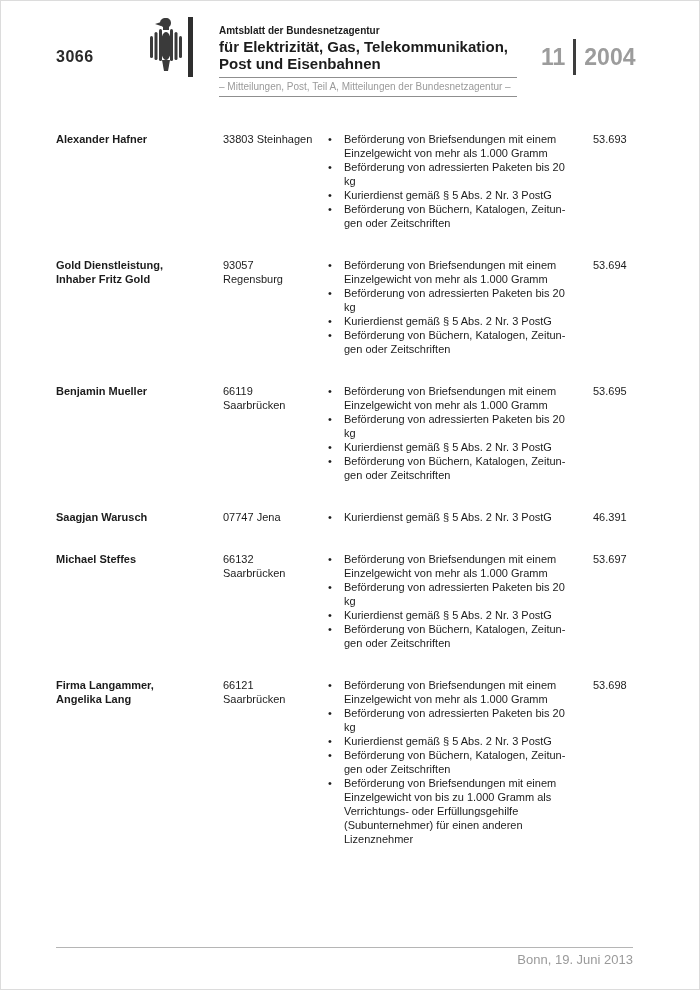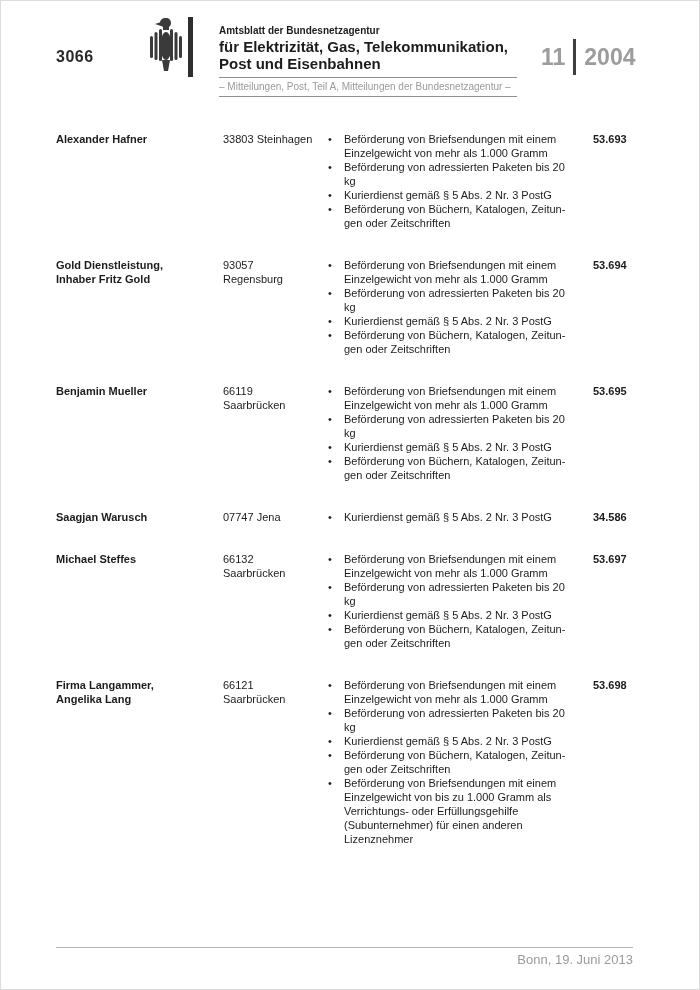--- a/index.html
+++ b/index.html
@@ -43,21 +43,21 @@
     grid-template-columns:167px 103px 267px 38px;
     align-items:start;
     margin-bottom:28px;
   }
   .entry-name { font-weight:bold; white-space:pre-line; padding-right:10px; }
   .entry-location { white-space:pre-line; padding-right:6px; }
   .service-list { display:block; }
   .service-item { display:flex; }
   .service-bullet { flex:0 0 16px; padding-left:2px; }
   .service-text { flex:1; padding-right:22px; hyphens:manual; }
-  .entry-license { text-align:left;font-weight:bold; }
+  .entry-license { text-align:left; }
 
   
   .footer {
     position:absolute; left:55px; top:946px; width:577px;
     border-top:1px solid #b5b5b5;
     text-align:right; color:#9a9a9a; font-size:13px; padding-top:4px;
   }
 </style>
 </head>
 <body>
@@ -178,21 +178,21 @@
     <div class="entry">
       <div class="entry-name">Saagjan Warusch</div>
       <div class="entry-location">07747 Jena</div>
       <div class="service-list">
 
       <div class="service-item">
           <span class="service-bullet">•</span>
           <span class="service-text">Kurierdienst gemäß § 5 Abs. 2 Nr. 3 PostG</span>
         </div>
         </div>
-      <div class="entry-license">34.586</div>
+      <div class="entry-license">46.391</div>
     </div>
 
     <div class="entry">
       <div class="entry-name">Michael Steffes</div>
       <div class="entry-location">66132
 Saarbrücken</div>
       <div class="service-list">
 
       <div class="service-item">
           <span class="service-bullet">•</span>

